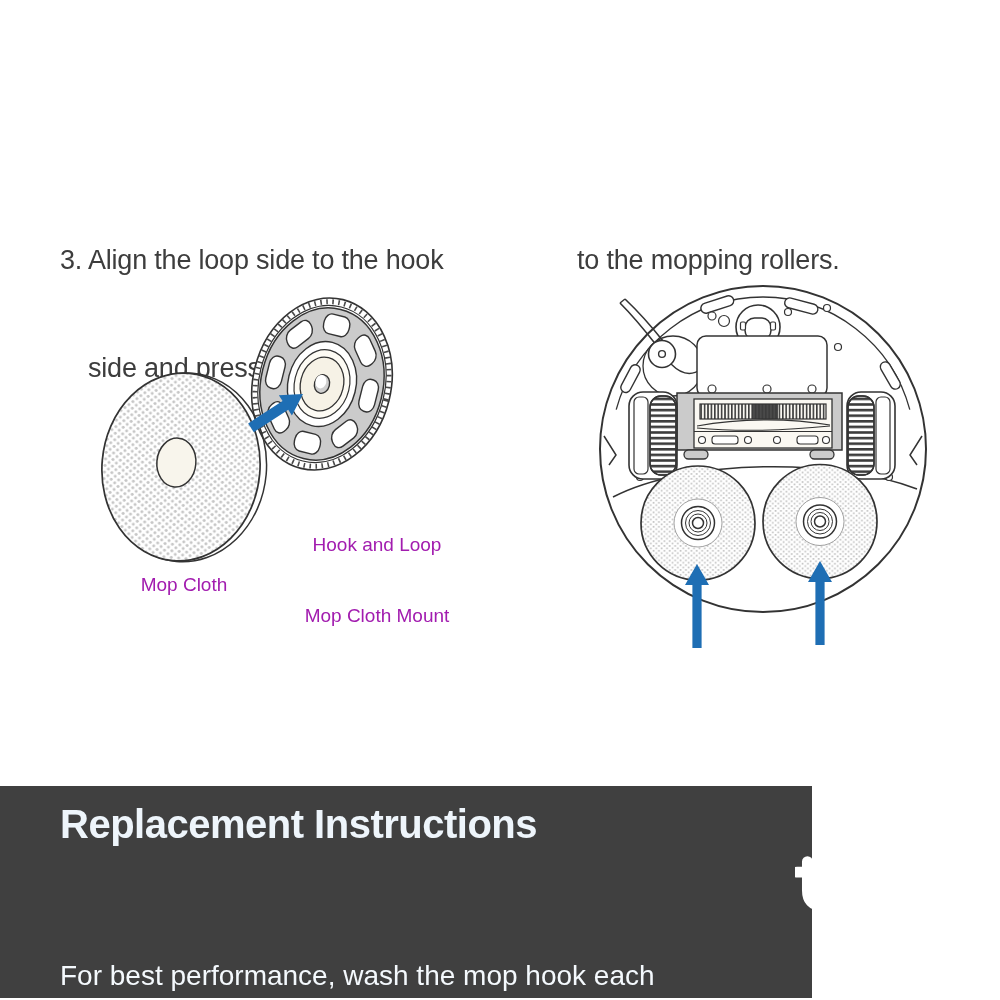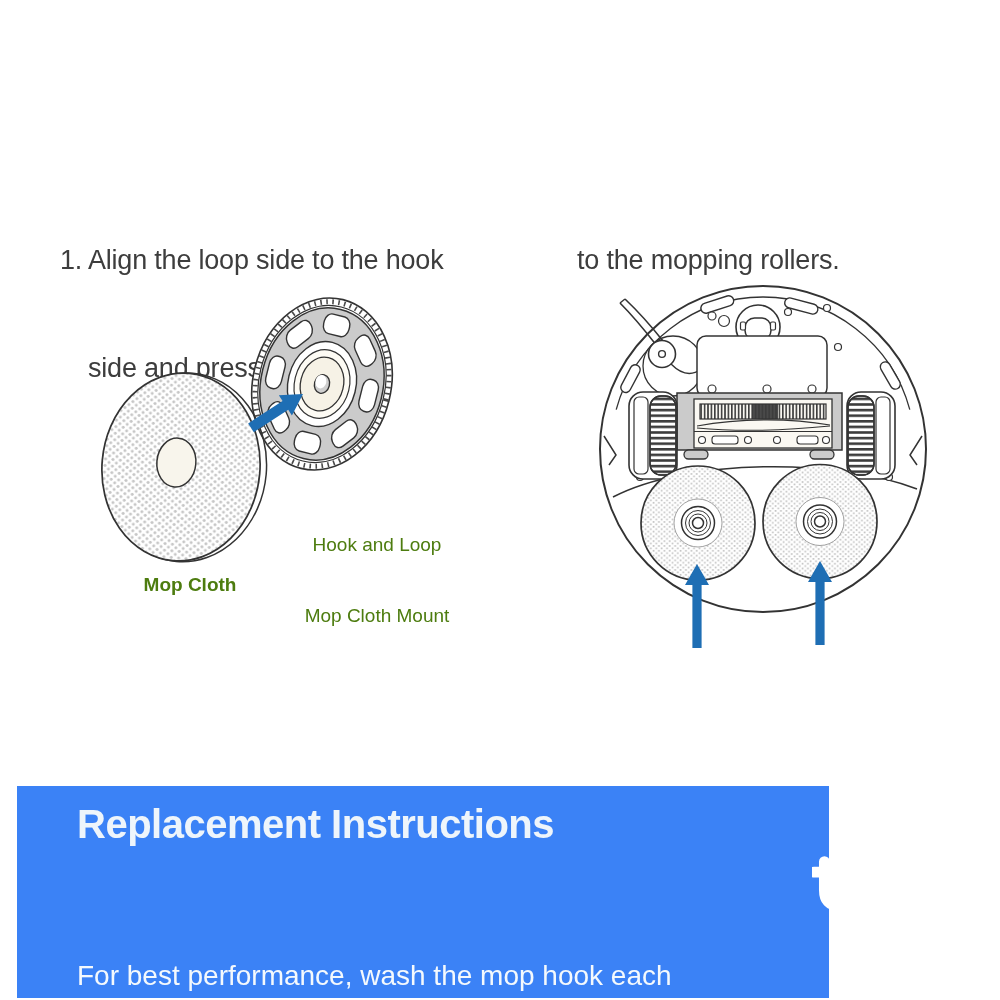--- a/index.html
+++ b/index.html
@@ -12,45 +12,45 @@
   .step {
     position:absolute;
     font-size:27px; line-height:36px; letter-spacing:-0.2px;
     color:#3d3d3d; white-space:pre;
   }
   .step .l2 { padding-left:28px; }
   .step--2 .l2 { padding-left:26px; }
   .fig { position:absolute; }
   .diagram-label {
     position:absolute; font-size:19px; line-height:23.5px;
-    color:#4d7c0f; text-align:center; white-space:pre;
+    color:#a21caf; text-align:center; white-space:pre;
   }
   .footer {
-    position:absolute; left:17px; top:786px; width:812px; height:212px;
-    background:#3b82f6;
+    position:absolute; left:0; top:786px; width:812px; height:212px;
+    background:#404040;
   }
   .footer-title {
     position:absolute; left:60px; top:16px;
     font-size:40px; font-weight:bold; letter-spacing:-0.5px;
     color:#eef5fb; white-space:pre;
   }
   .footer-body {
     position:absolute; left:60px; top:70px;
     font-size:28px; line-height:48px; font-weight:normal;
     color:#f4f9fd; white-space:pre;
   }
   .tapo-logo { position:absolute; left:795px; top:70px; }
 </style>
 </head>
 <body>
 
 <div class="page">
 
   <div class="step step--1" style="left:60px; top:170px;">
-    <div>1. Align the loop side to the hook</div>
+    <div>3. Align the loop side to the hook</div>
     <div class="l2">side and press together.</div>
   </div>
   <div class="step step--2" style="left:551px; top:170px;">
     <div class="l2">to the mopping rollers.</div>
   </div>
 
   <svg class="fig" style="left:85px; top:276px;" width="390" height="335" viewBox="85 276 390 335">
     <defs>
       <pattern id="dotsA" width="7.4" height="6.6" patternUnits="userSpaceOnUse">
         <circle cx="1.9" cy="1.7" r="1.5" fill="#c6c6c6"></circle>
@@ -91,21 +91,21 @@
 
     <g transform="translate(303,394) rotate(-33)">
       <path d="M0,0 L-21,-12 L-21,-5.2 L-62,-5.2 L-62,5.2 L-21,5.2 L-21,12 Z" fill="#1e6eb4"></path>
     </g>
   </svg>
 
   <div class="diagram-label" style="left:298px; top:486px; width:158px;">
     <div>Hook and Loop</div>
     <div>Mop Cloth Mount</div>
   </div>
-  <div class="diagram-label" style="left:138px; top:573px; width:104px;font-weight:bold;">Mop Cloth</div>
+  <div class="diagram-label" style="left:132px; top:573px; width:104px;">Mop Cloth</div>
 
   <svg class="fig" style="left:580px; top:276px;" width="370" height="384" viewBox="580 276 370 384">
     <defs>
       <pattern id="dotsB" width="5.4" height="4.8" patternUnits="userSpaceOnUse">
         <rect x="0.6" y="0.5" width="1.7" height="1.7" fill="#c2c2c2"></rect>
         <rect x="3.3" y="2.9" width="1.7" height="1.7" fill="#c2c2c2"></rect>
       </pattern>
       <pattern id="tread" width="30" height="5.6" patternUnits="userSpaceOnUse">
         <rect width="30" height="2.6" fill="#3c3c3c"></rect>
       </pattern>

